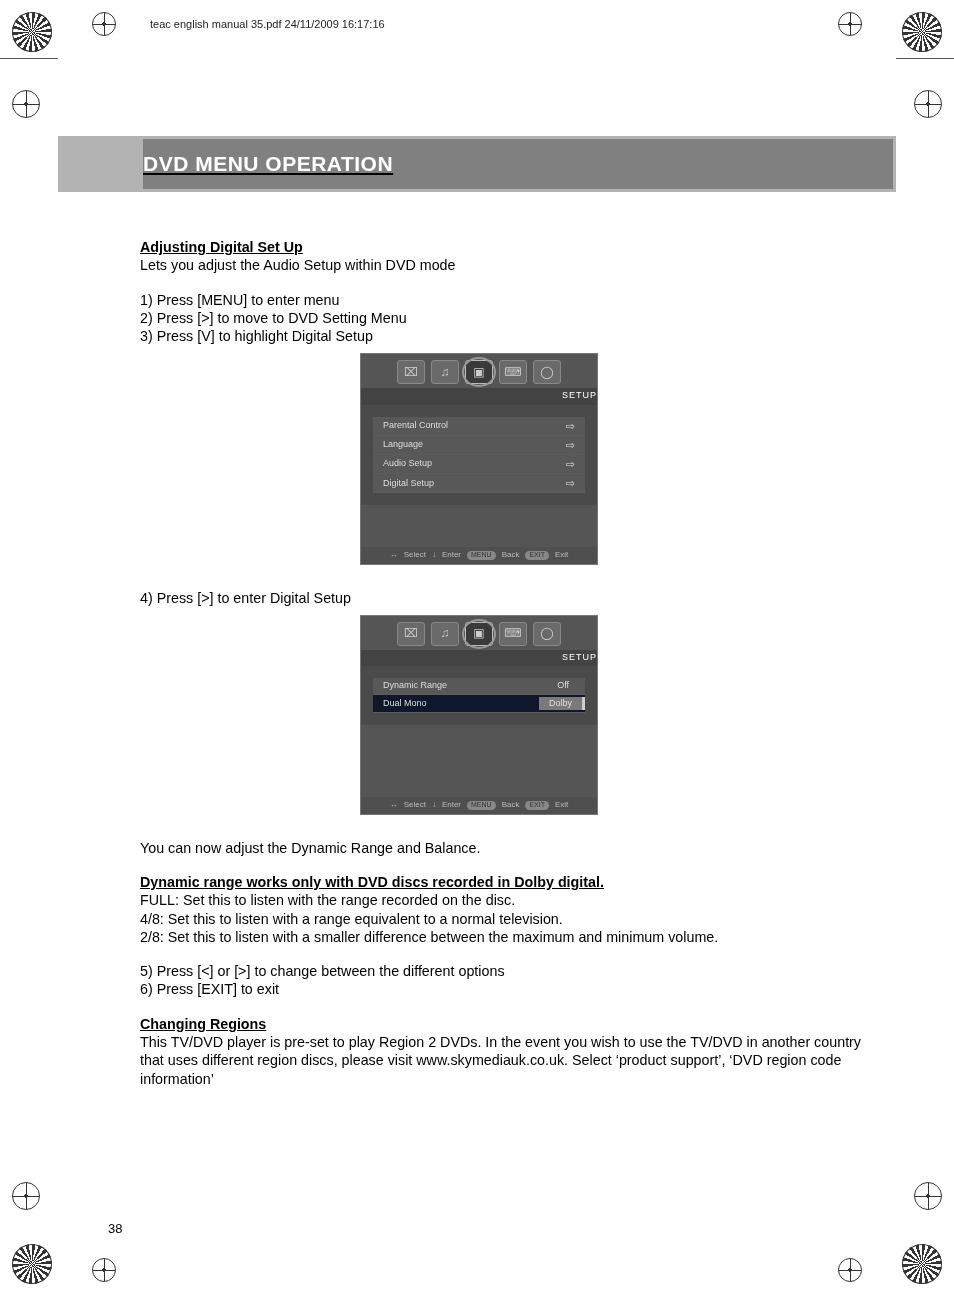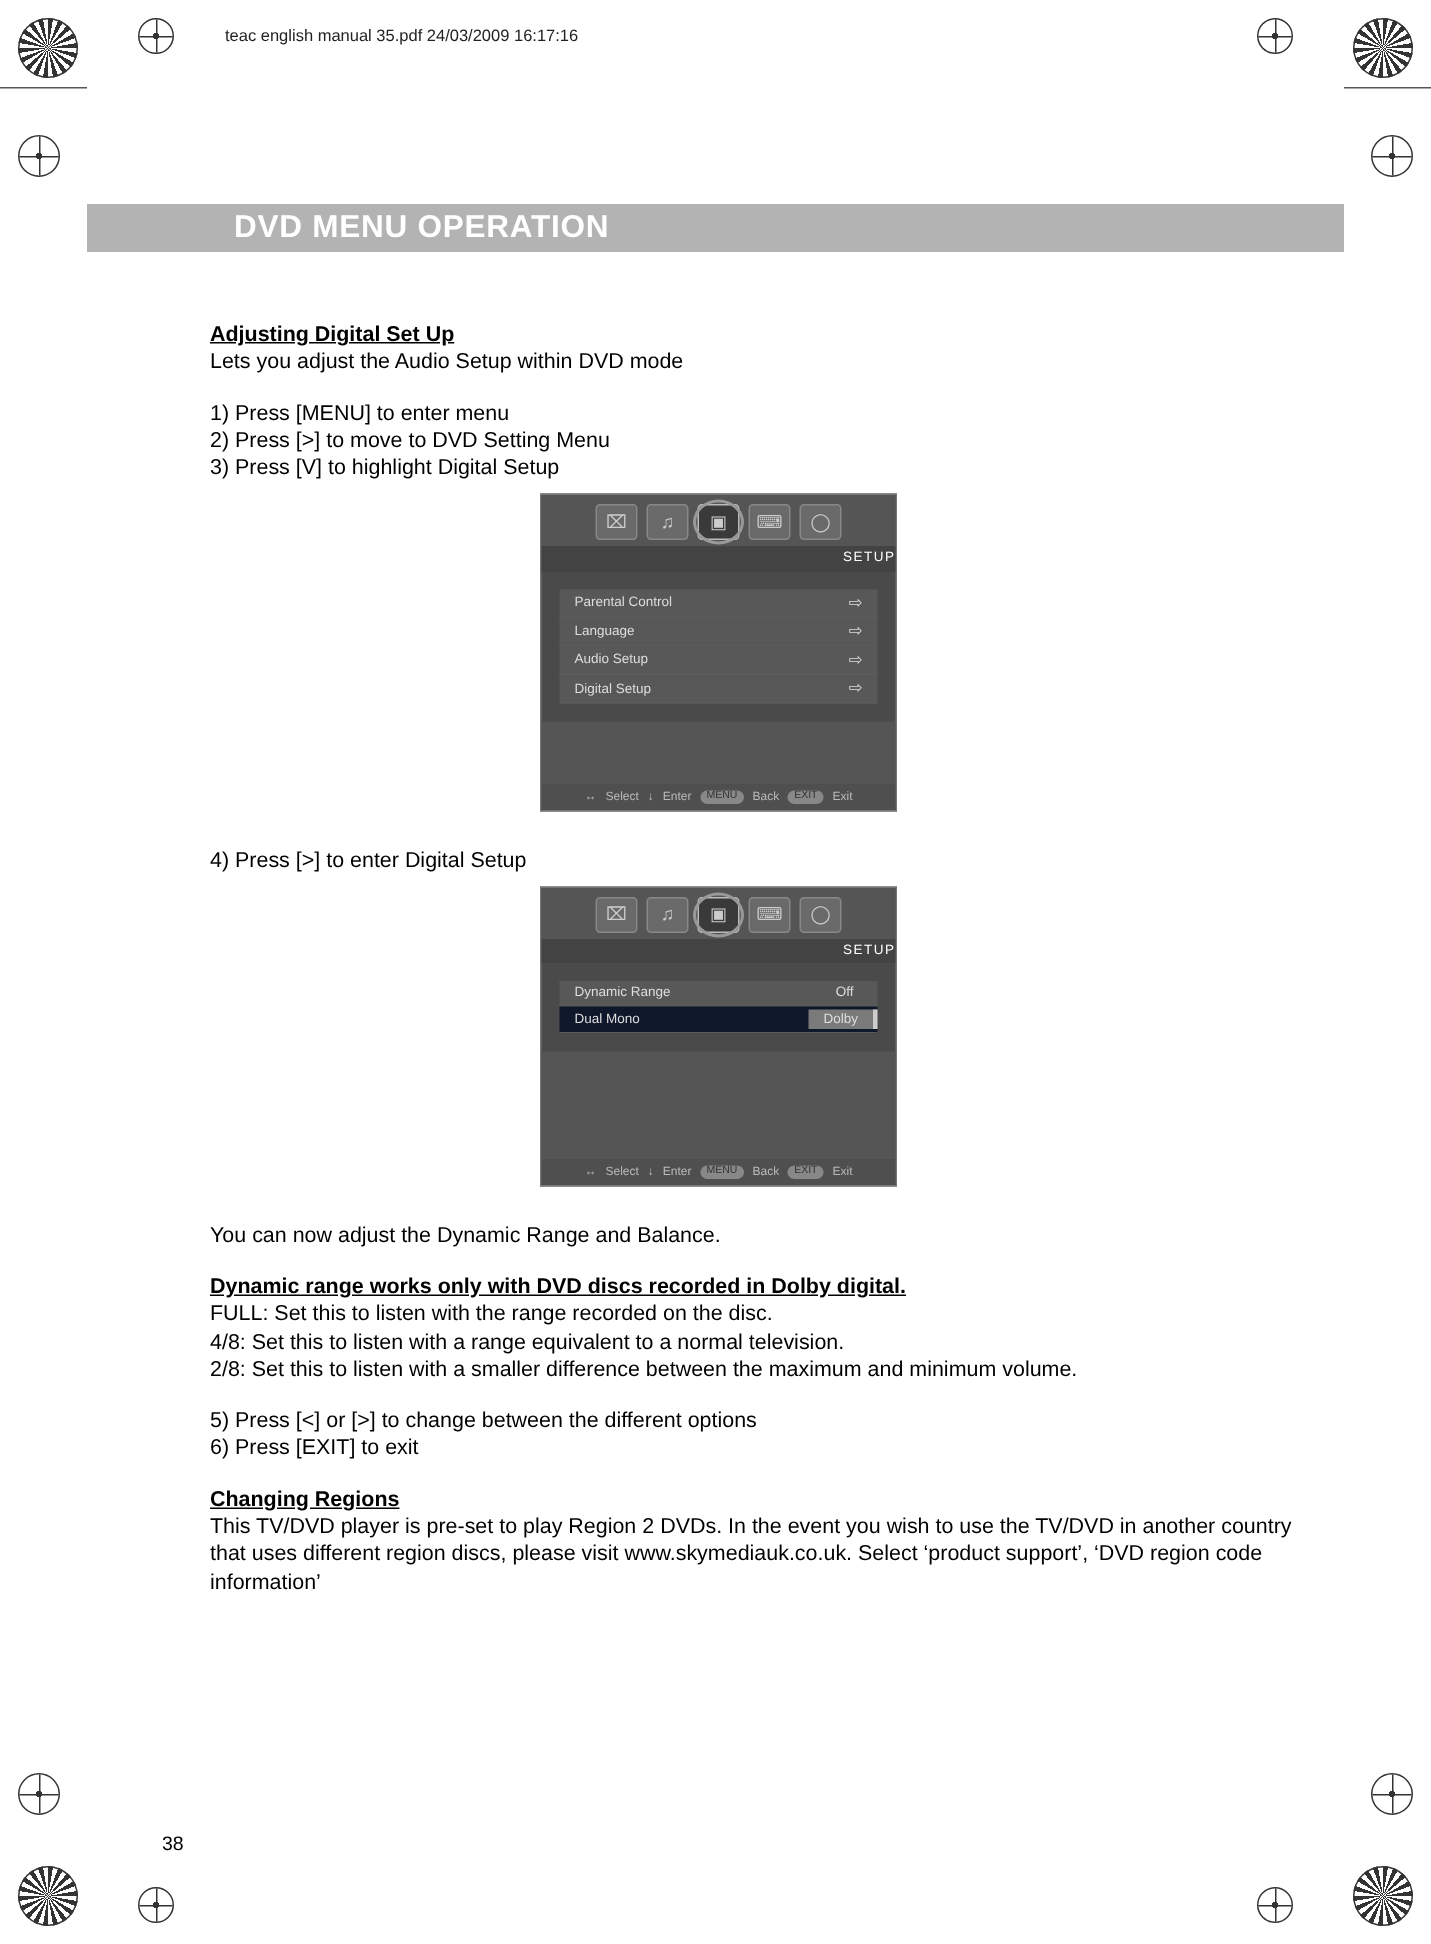--- a/index.html
+++ b/index.html
@@ -26,21 +26,21 @@
   .br2-tgt { bottom: 14px; right: 92px; width:24px; height:24px; }
   .br-fan { bottom: 12px; right: 12px; }
 
   .crop { position:absolute; background:#555; }
   .crop.h { height:1px; width:58px; }
 
   .slug { position: absolute; top: 18px; left: 150px; font-size: 11px; color: #222; }
 
   .content { position: absolute; left: 58px; right: 58px; top: 136px; bottom: 58px; }
 
-  .section-header { background: #b3b3b3; padding: 16px; margin-bottom: 46px; display:flex; align-items:stretch; height:32px; }
+  .section-header { background: #b3b3b3; padding: 3px; margin-bottom: 46px; display:flex; align-items:stretch; height:56px;text-decoration:underline; }
   .section-header .spacer { width: 82px; background:#b3b3b3; }
   .section-header .title-wrap { flex:1; background:#808080; display:flex; align-items:center; padding-left:0; }
   .section-header h1 { color:#fff; font-size: 21px; font-weight:bold; letter-spacing:0.5px; padding-left:0; }
 
   .body { padding-left: 82px; padding-right: 20px; font-size: 14.3px; line-height: 1.28; }
   .body p { margin: 0; }
   .body .strong { font-weight: bold; text-decoration: underline; }
   .gap-s { height: 16px; }
 
   
@@ -76,21 +76,21 @@
   <div class="regmark target bl-tgt"></div>
   <div class="regmark target br-tgt"></div>
   <div class="regmark fan bl-fan"></div>
   <div class="regmark target bl2-tgt"></div>
   <div class="regmark target br2-tgt"></div>
   <div class="regmark fan br-fan"></div>
 
   <div class="crop h" style="top:58px; left:0;"></div>
   <div class="crop h" style="top:58px; right:0;"></div>
 
-  <div class="slug">teac english manual 35.pdf   24/03/2009   16:17:16</div>
+  <div class="slug">teac english manual 35.pdf   24/11/2009   16:17:16</div>
 
   <div class="content">
 
     <div class="section-header">
       <div class="spacer"></div>
       <div class="title-wrap">
           <h1>DVD MENU OPERATION</h1>
         </div>
     </div>
 

